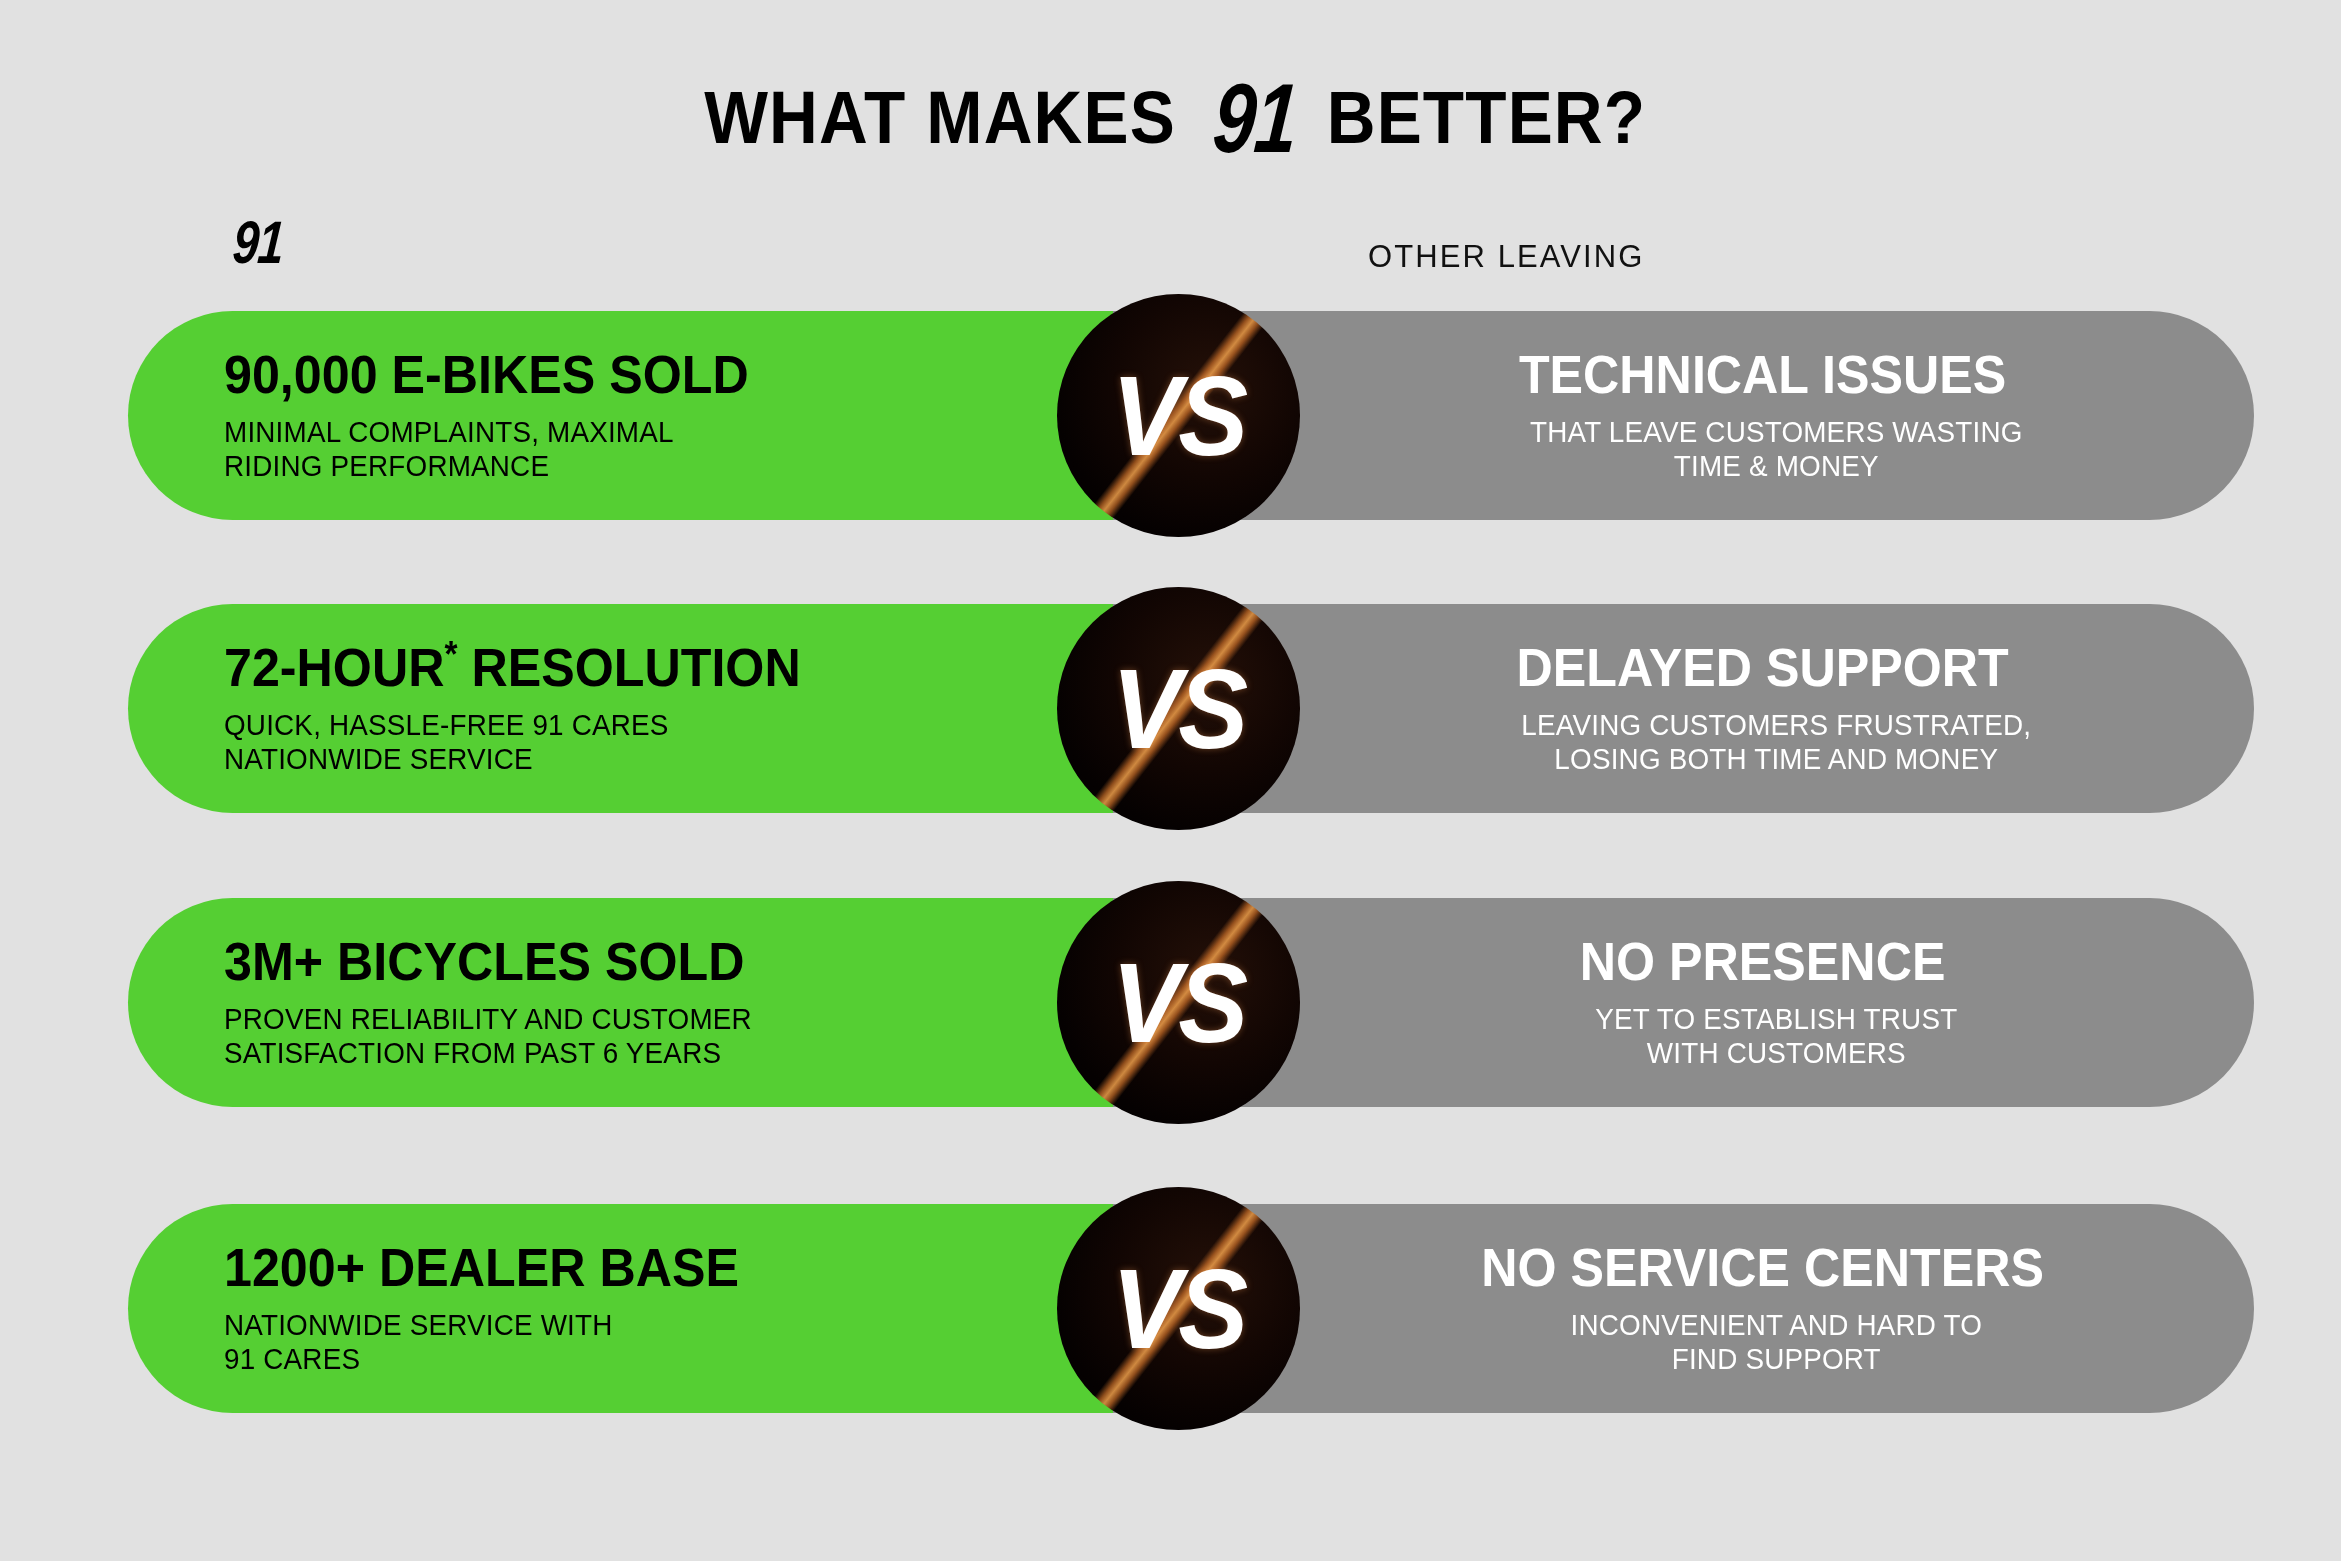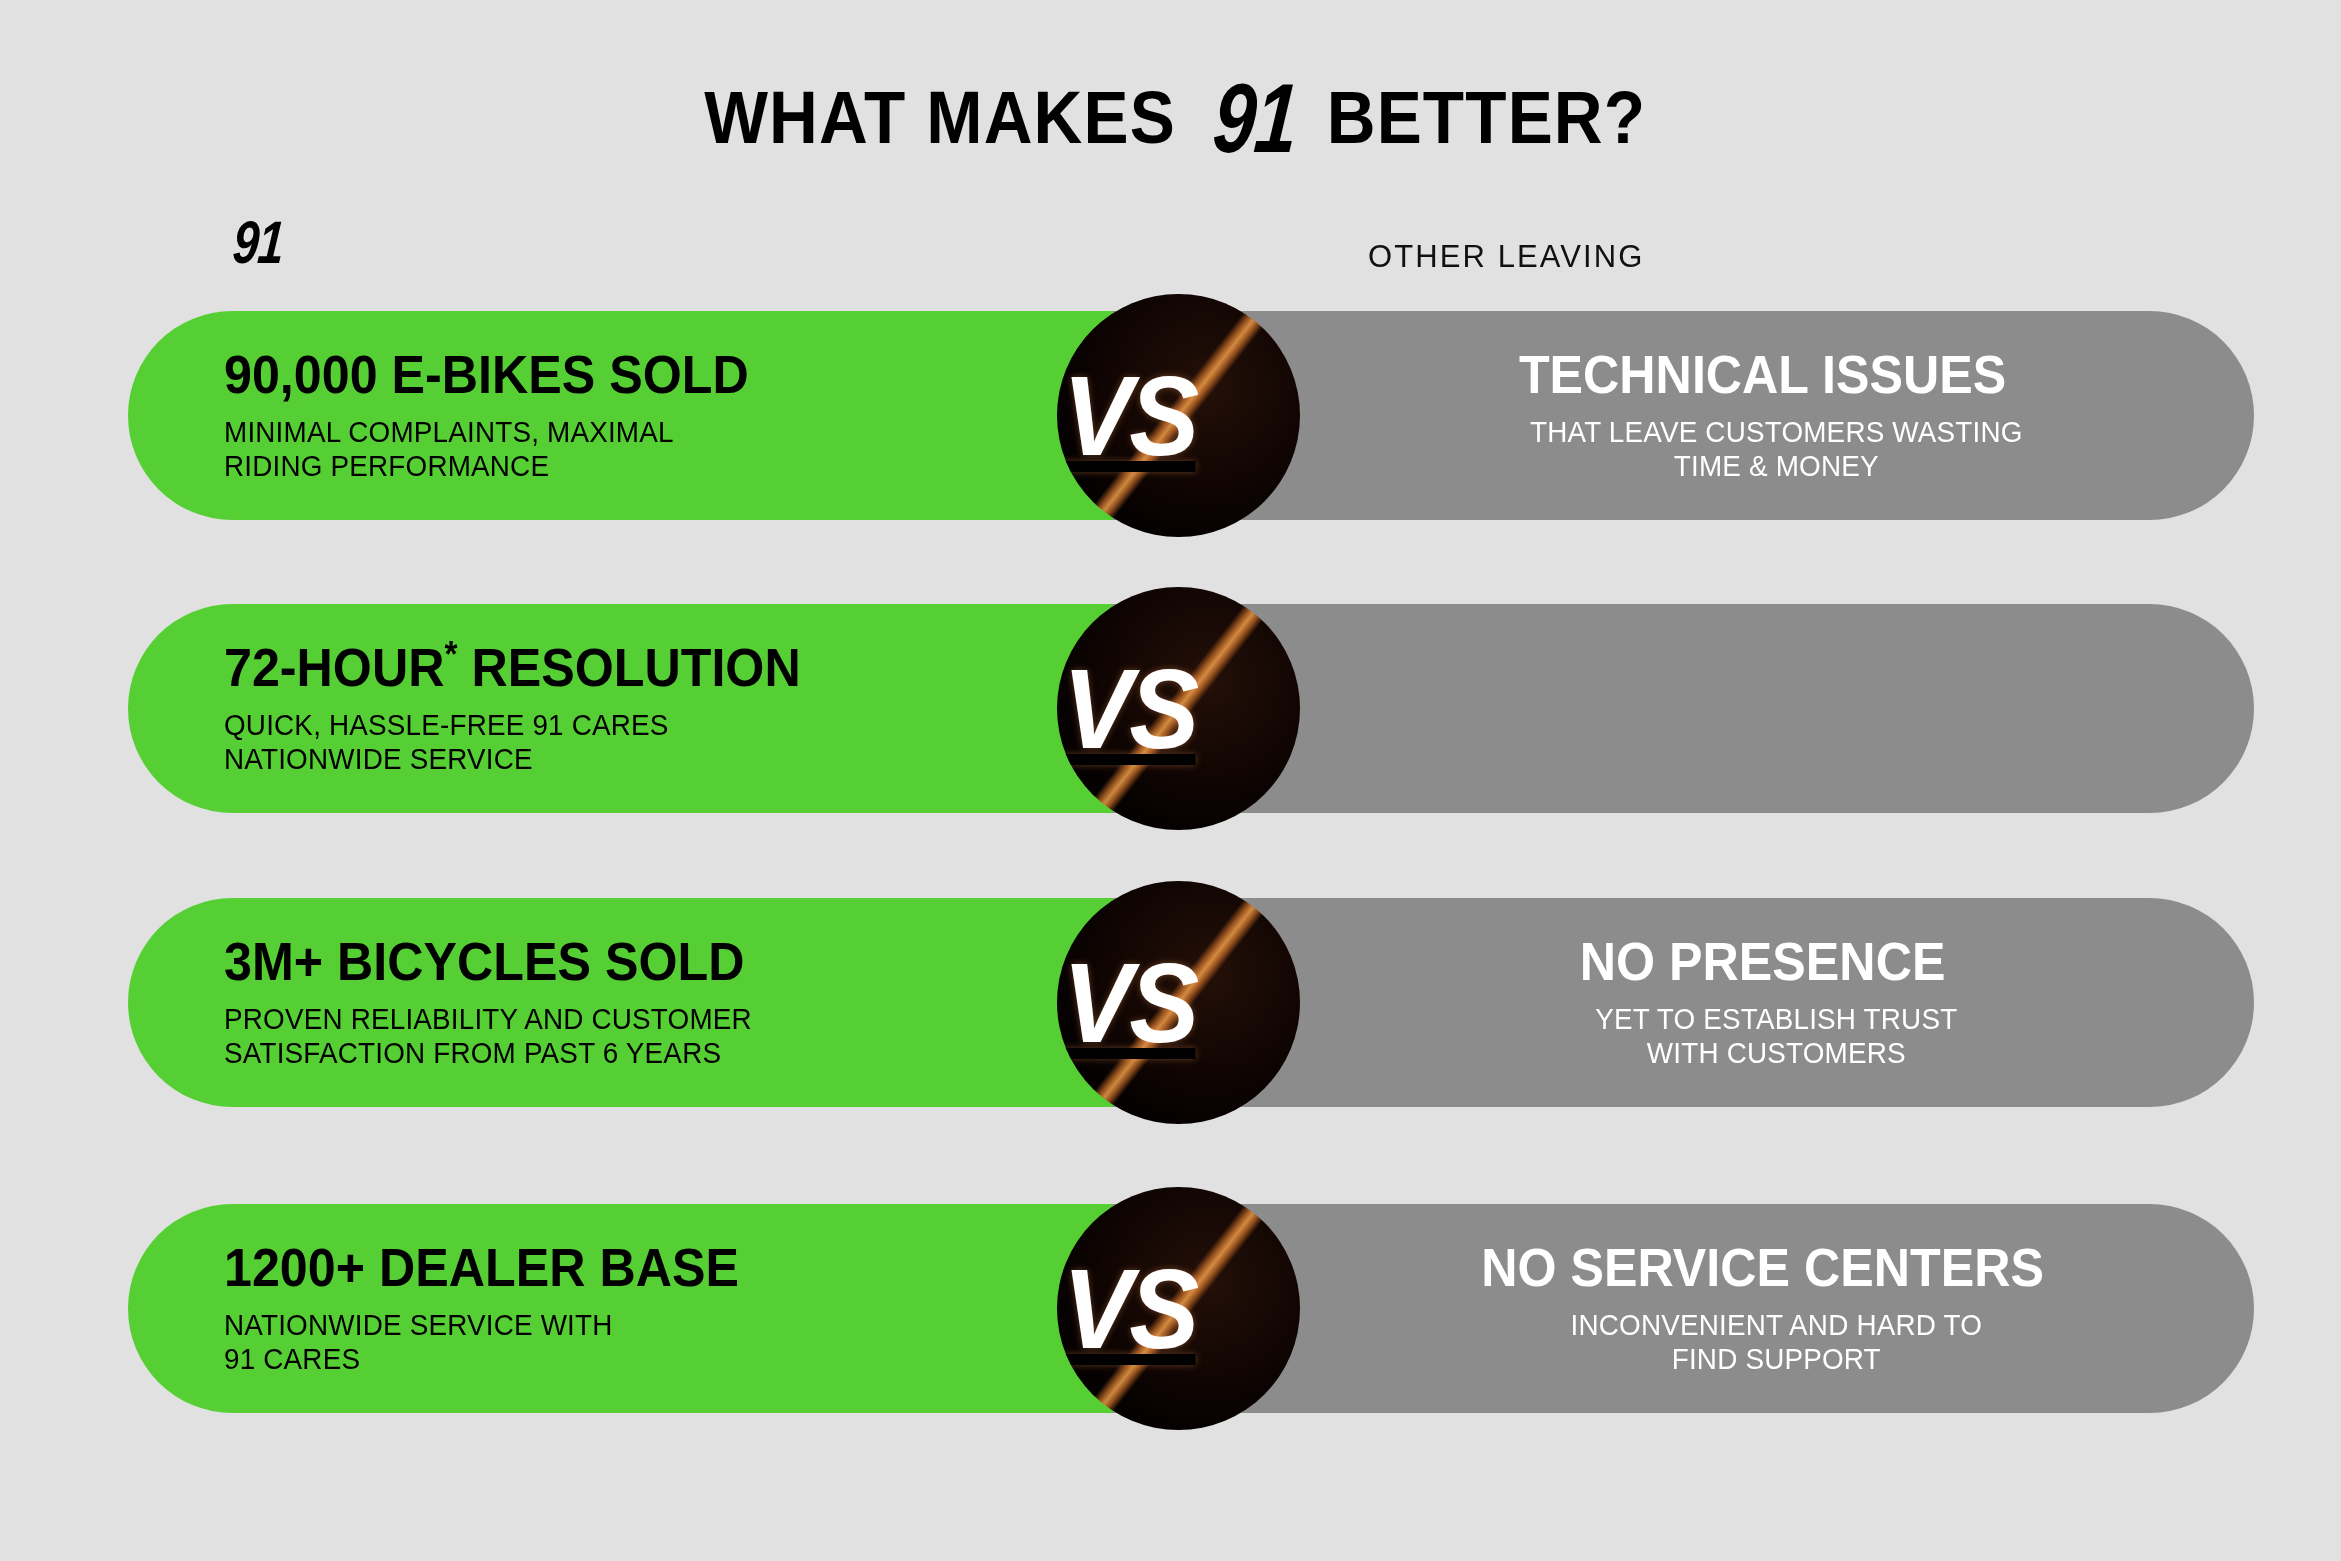--- a/index.html
+++ b/index.html
@@ -154,23 +154,23 @@
     background:
       linear-gradient(128deg,
         rgba(255,120,30,0) 46.4%,
         rgba(255,140,50,0.55) 48.4%,
         rgba(255,170,80,0.80) 50%,
         rgba(255,140,50,0.55) 51.6%,
         rgba(255,120,30,0) 53.6%),
       radial-gradient(circle at 62% 38%, #241008 0%, #120603 42%, #050101 72%, #000 100%);
     display: flex;
     align-items: center;
+    justify-content: center;
     overflow: hidden;
     z-index: 5;
-    text-decoration: underline;
   }
   .vs-text {
     font-family: "Liberation Sans", sans-serif;
     font-weight: bold;
     font-style: italic;
     font-size: 114px;
     line-height: 1;
     color: #ffffff;
     letter-spacing: -3.9px;
     transform: scaleX(0.92);
@@ -221,20 +221,25 @@
   <div class="side-content side-left">
     <div class="headline"><span>72-HOUR</span><span class="star">*</span><span> RESOLUTION</span></div>
     <div class="subline">QUICK, HASSLE-FREE 91 CARES</div>
     <div class="subline">NATIONWIDE SERVICE</div>
   </div>
 
   <div class="vs-badge">
     <span class="vs-text">VS</span>
   </div>
 
+  <div class="side-content side-right">
+    <div class="headline">DELAYED SUPPORT</div>
+    <div class="subline">LEAVING CUSTOMERS FRUSTRATED,</div>
+    <div class="subline">LOSING BOTH TIME AND MONEY</div>
+  </div>
 </div>
 
 <div class="row row-3">
   <div class="pill-green"></div>
   <div class="pill-gray"></div>
 
   <div class="side-content side-left">
     <div class="headline">3M+ BICYCLES SOLD</div>
     <div class="subline">PROVEN RELIABILITY AND CUSTOMER</div>
     <div class="subline">SATISFACTION FROM PAST 6 YEARS</div>

